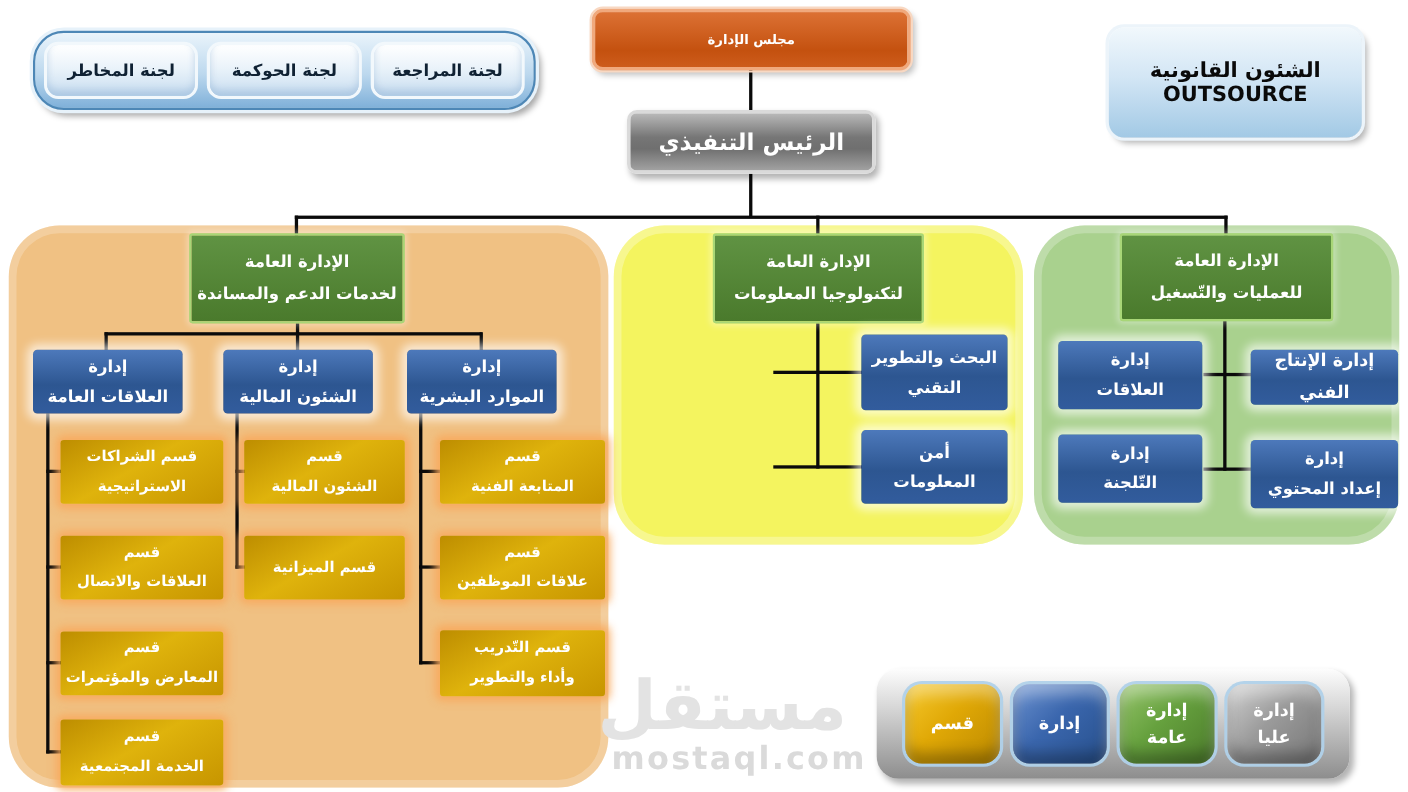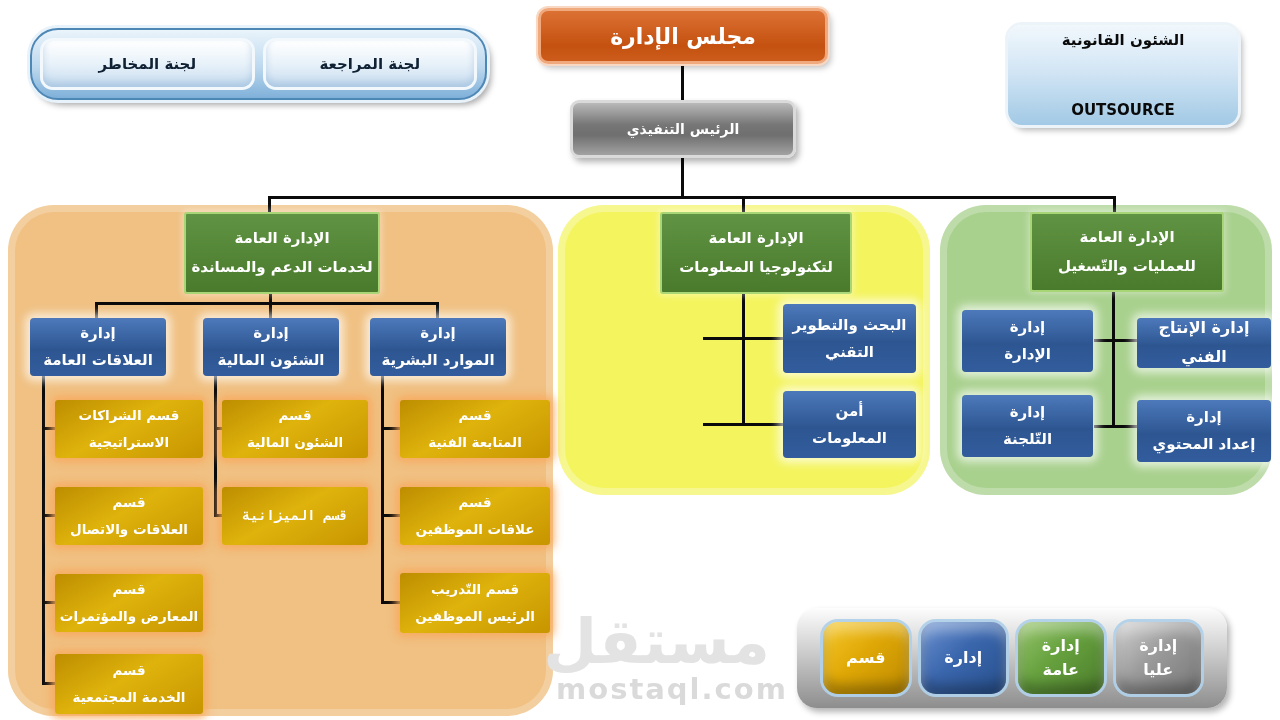--- a/index.html
+++ b/index.html
@@ -21,47 +21,46 @@
   .section { position:absolute; border-radius:46px; }
   .sec-tan   { background:#f0c183; box-shadow:inset 0 0 0 7px rgba(255,255,255,0.22); }
   .sec-yellow{ background:#f4f45f; box-shadow:inset 0 0 0 7px rgba(255,255,255,0.30); }
   .sec-green { background:#a9d18e; box-shadow:inset 0 0 0 7px rgba(255,255,255,0.25); }
   
   .ghead {
     background:linear-gradient(180deg,#609343 0%,#4a7a2c 100%);
     border:2px solid #a8d677; border-radius:3px;
     font-size:15px; line-height:1.95;
     box-shadow:0 0 6px 2px rgba(255,255,255,0.35);
-    margin-left:12px;
   }
   
   .dept {
     background:linear-gradient(180deg,#4d79bb 0%,#2d5691 55%,#325c9d 100%);
     border-radius:4px; font-size:15px; line-height:1.8;
     box-shadow:0 0 9px 5px rgba(255,255,255,0.65);
   }
   
   .unit {
     background:linear-gradient(150deg,#bd8d00 0%,#dfb30c 45%,#c79500 100%);
     border-radius:3px; font-size:13.5px; line-height:2.0;
     box-shadow:0 0 8px 4px rgba(248,168,92,0.9);
   }
   
   .board {
     background:linear-gradient(180deg,#dc7134 0%,#c4510f 70%,#cd5c1c 100%);
     border:3px solid #f0a97d; border-radius:10px;
     box-shadow:0 0 0 2px #f8d8c2, 3px 4px 6px rgba(0,0,0,0.25);
-    font-size:22px; letter-spacing:9px; font-weight:600;
+    font-size:12px; letter-spacing:9px; font-weight:600;
   }
   
   .ceo {
     background:linear-gradient(180deg,#b9b9b9 0%,#767676 42%,#6f6f6f 62%,#a2a2a2 100%);
     border:3px solid #dadada; border-radius:9px;
     box-shadow:3px 4px 6px rgba(0,0,0,0.3);
-    font-size:14px;
+    font-size:21px;
   }
   
   .companel {
     position:absolute; border-radius:28px;
     background:linear-gradient(180deg,#eaf4fb 0%,#bcd8ee 55%,#7fb0d9 100%);
     border:2px solid #4d87b6;
     box-shadow:0 0 0 3px #e7f2fa, 4px 5px 6px rgba(0,0,0,0.35);
     display:flex; flex-direction:row; align-items:center;
     gap:14px; padding:0 11px; box-sizing:border-box;
   }
@@ -70,21 +69,21 @@
     background:linear-gradient(180deg,#ffffff 0%,#eaf3fa 45%,#c8ddf0 100%);
     box-shadow:0 0 0 3px #f2f8fc, inset 0 -5px 7px rgba(140,175,210,0.45);
     display:flex; align-items:center; justify-content:center;
     direction:rtl; font-weight:bold; font-size:15px; color:#0f2133;
   }
   
   .legal {
     background:linear-gradient(180deg,#f1f8fc 0%,#d3e6f5 45%,#a2c9e5 100%);
     border-radius:14px;
     box-shadow:0 0 0 3px #ecf4fa, 4px 5px 6px rgba(0,0,0,0.3);
-    color:#0a0a0a; font-size:15px; justify-content:space-between;
+    color:#0a0a0a; font-size:19px; justify-content:center;
     padding:6px 0;
   }
   
   .legendpanel {
     position:absolute; border-radius:20px;
     background:linear-gradient(180deg,#fdfdfd 0%,#d7d7d7 35%,#8d8d8d 100%);
     box-shadow:3px 4px 6px rgba(0,0,0,0.3);
     display:flex; flex-direction:row; align-items:center;
     gap:12px; padding:0 26px; box-sizing:border-box;
   }
@@ -153,20 +152,21 @@
   <div class="vl" style="left:742px; top:294px; height:132px;"></div>
   <div class="hl" style="left:703px; top:337px; width:81px;"></div>
   <div class="hl" style="left:703px; top:423px; width:81px;"></div>
 
   <div class="vl" style="left:1112px; top:292px; height:136px;"></div>
   <div class="hl" style="left:1094px; top:339px; width:43px;"></div>
   <div class="hl" style="left:1094px; top:425px; width:43px;"></div>
 
   <div class="companel" style="left:30px; top:28px; width:457px; height:72px;">
     <div class="combtn">لجنة المخاطر</div>
+    <div class="combtn">لجنة الحوكمة</div>
     <div class="combtn">لجنة المراجعة</div>
   </div>
 
   <div class="box board" style="left:538px; top:8px; width:284px; height:50px;">مجلس الإدارة</div>
 
   <div class="box legal" style="left:1008px; top:25px; width:230px; height:88px;">
     <span>الشئون القانونية</span>
     <span style="direction:ltr;">OUTSOURCE</span>
   </div>
 
@@ -204,36 +204,36 @@
   </div>
   <div class="box unit" style="left:55px; top:654px; width:148px; height:60px;">
     <span>قسم</span>
     <span>الخدمة المجتمعية</span>
   </div>
 
   <div class="box unit" style="left:222px; top:400px; width:146px; height:58px;">
     <span>قسم</span>
     <span>الشئون المالية</span>
   </div>
-  <div class="box unit" style="left:222px; top:487px; width:146px; height:58px;font-family:Liberation Mono, monospace;">
+  <div class="box unit" style="left:222px; top:487px; width:146px; height:58px;">
     <span>قسم الميزانية</span>
     <span></span>
   </div>
 
   <div class="box unit" style="left:400px; top:400px; width:150px; height:58px;">
     <span>قسم</span>
     <span>المتابعة الفنية</span>
   </div>
   <div class="box unit" style="left:400px; top:487px; width:150px; height:58px;">
     <span>قسم</span>
     <span>علاقات الموظفين</span>
   </div>
   <div class="box unit" style="left:400px; top:573px; width:150px; height:60px;">
     <span>قسم التّدريب</span>
-    <span>الرئيس الموظفين</span>
+    <span>وأداء والتطوير</span>
   </div>
 
   <div class="box ghead" style="left:648px; top:212px; width:188px; height:78px;">
     <span>الإدارة العامة</span>
     <span>لتكنولوجيا المعلومات</span>
   </div>
   <div class="box dept" style="left:783px; top:304px; width:133px; height:69px;">
     <span>البحث والتطوير</span>
     <span>التقني</span>
   </div>
@@ -241,21 +241,21 @@
     <span>أمن</span>
     <span>المعلومات</span>
   </div>
 
   <div class="box ghead" style="left:1018px; top:212px; width:190px; height:76px;">
     <span>الإدارة العامة</span>
     <span>للعمليات والتّسغيل</span>
   </div>
   <div class="box dept" style="left:962px; top:310px; width:131px; height:62px;">
     <span>إدارة</span>
-    <span>الإدارة</span>
+    <span>العلاقات</span>
   </div>
   <div class="box dept" style="left:1137px; top:318px; width:134px; height:50px; font-size:16px;">إدارة الإنتاج الفني</div>
   <div class="box dept" style="left:962px; top:395px; width:131px; height:62px;">
     <span>إدارة</span>
     <span>التّلجنة</span>
   </div>
   <div class="box dept" style="left:1137px; top:400px; width:134px; height:62px;">
     <span>إدارة</span>
     <span>إعداد المحتوي</span>
   </div>

